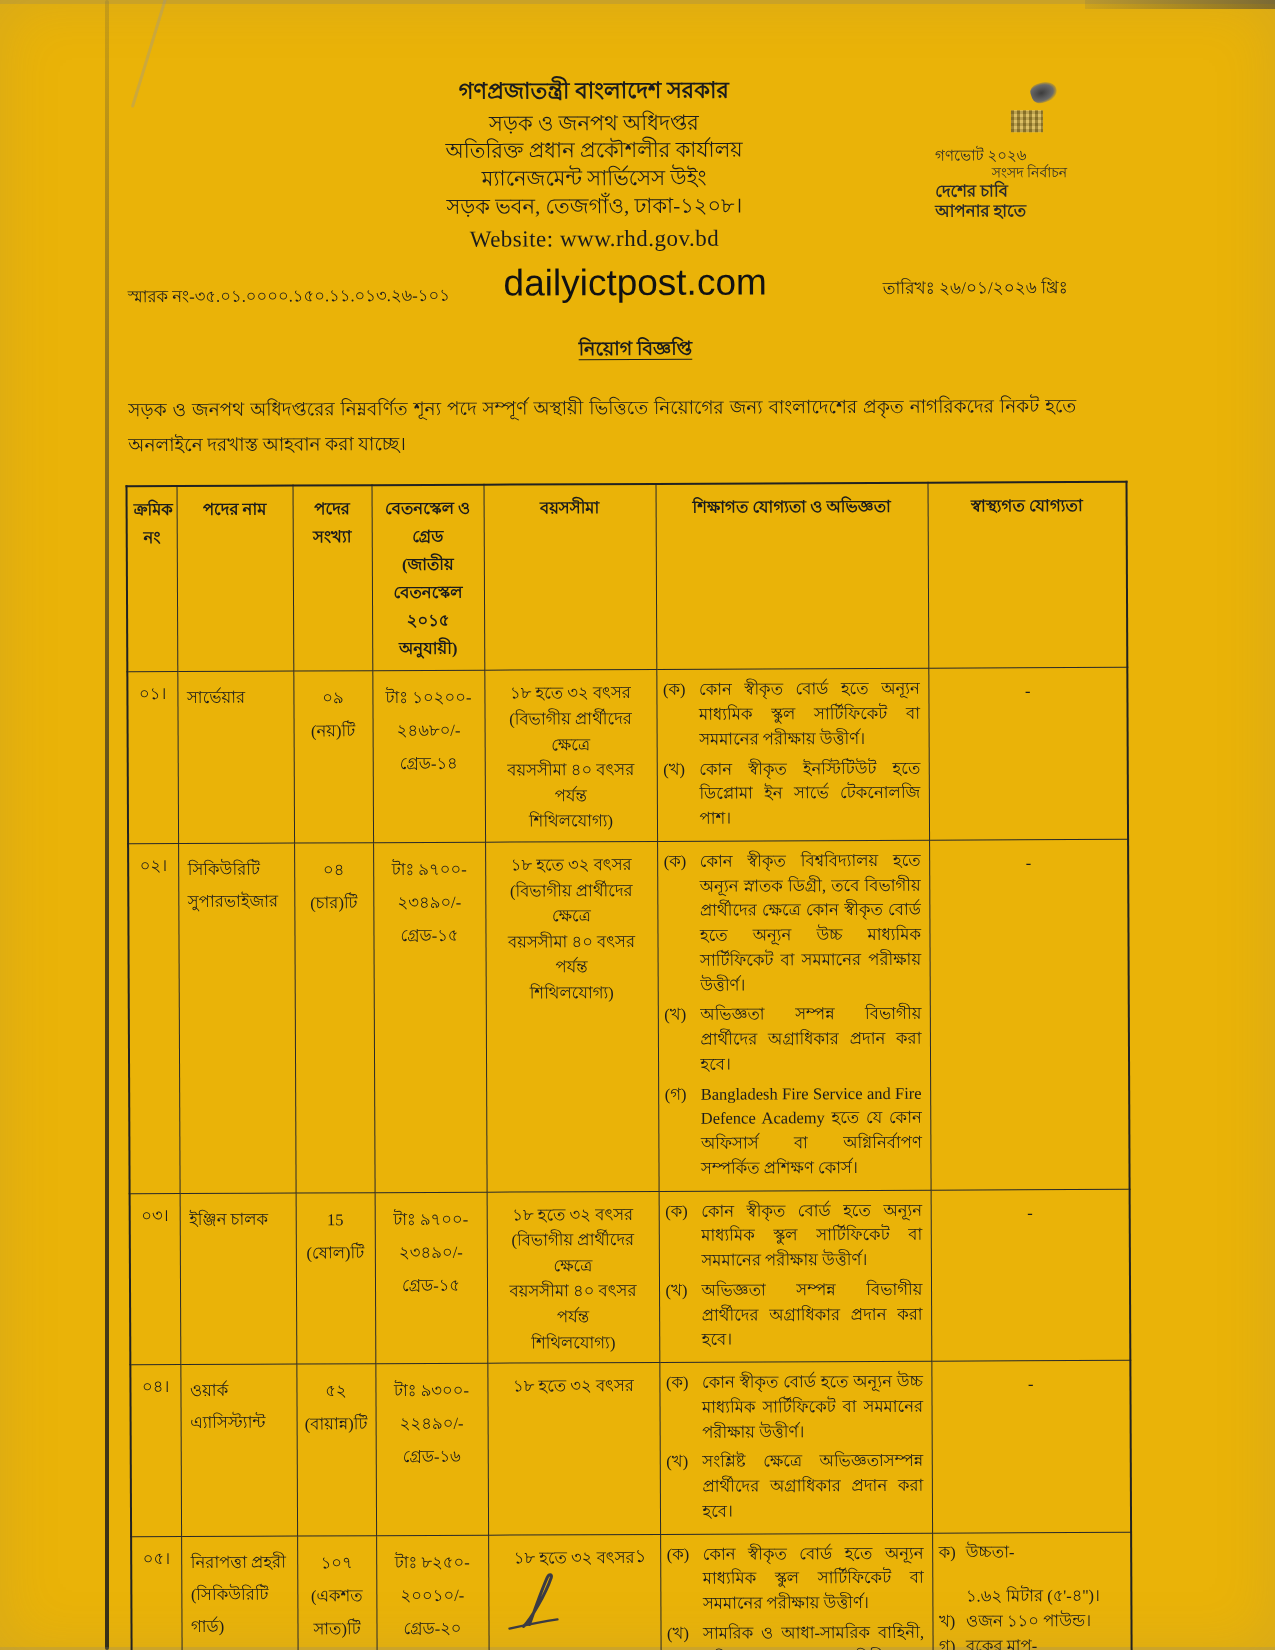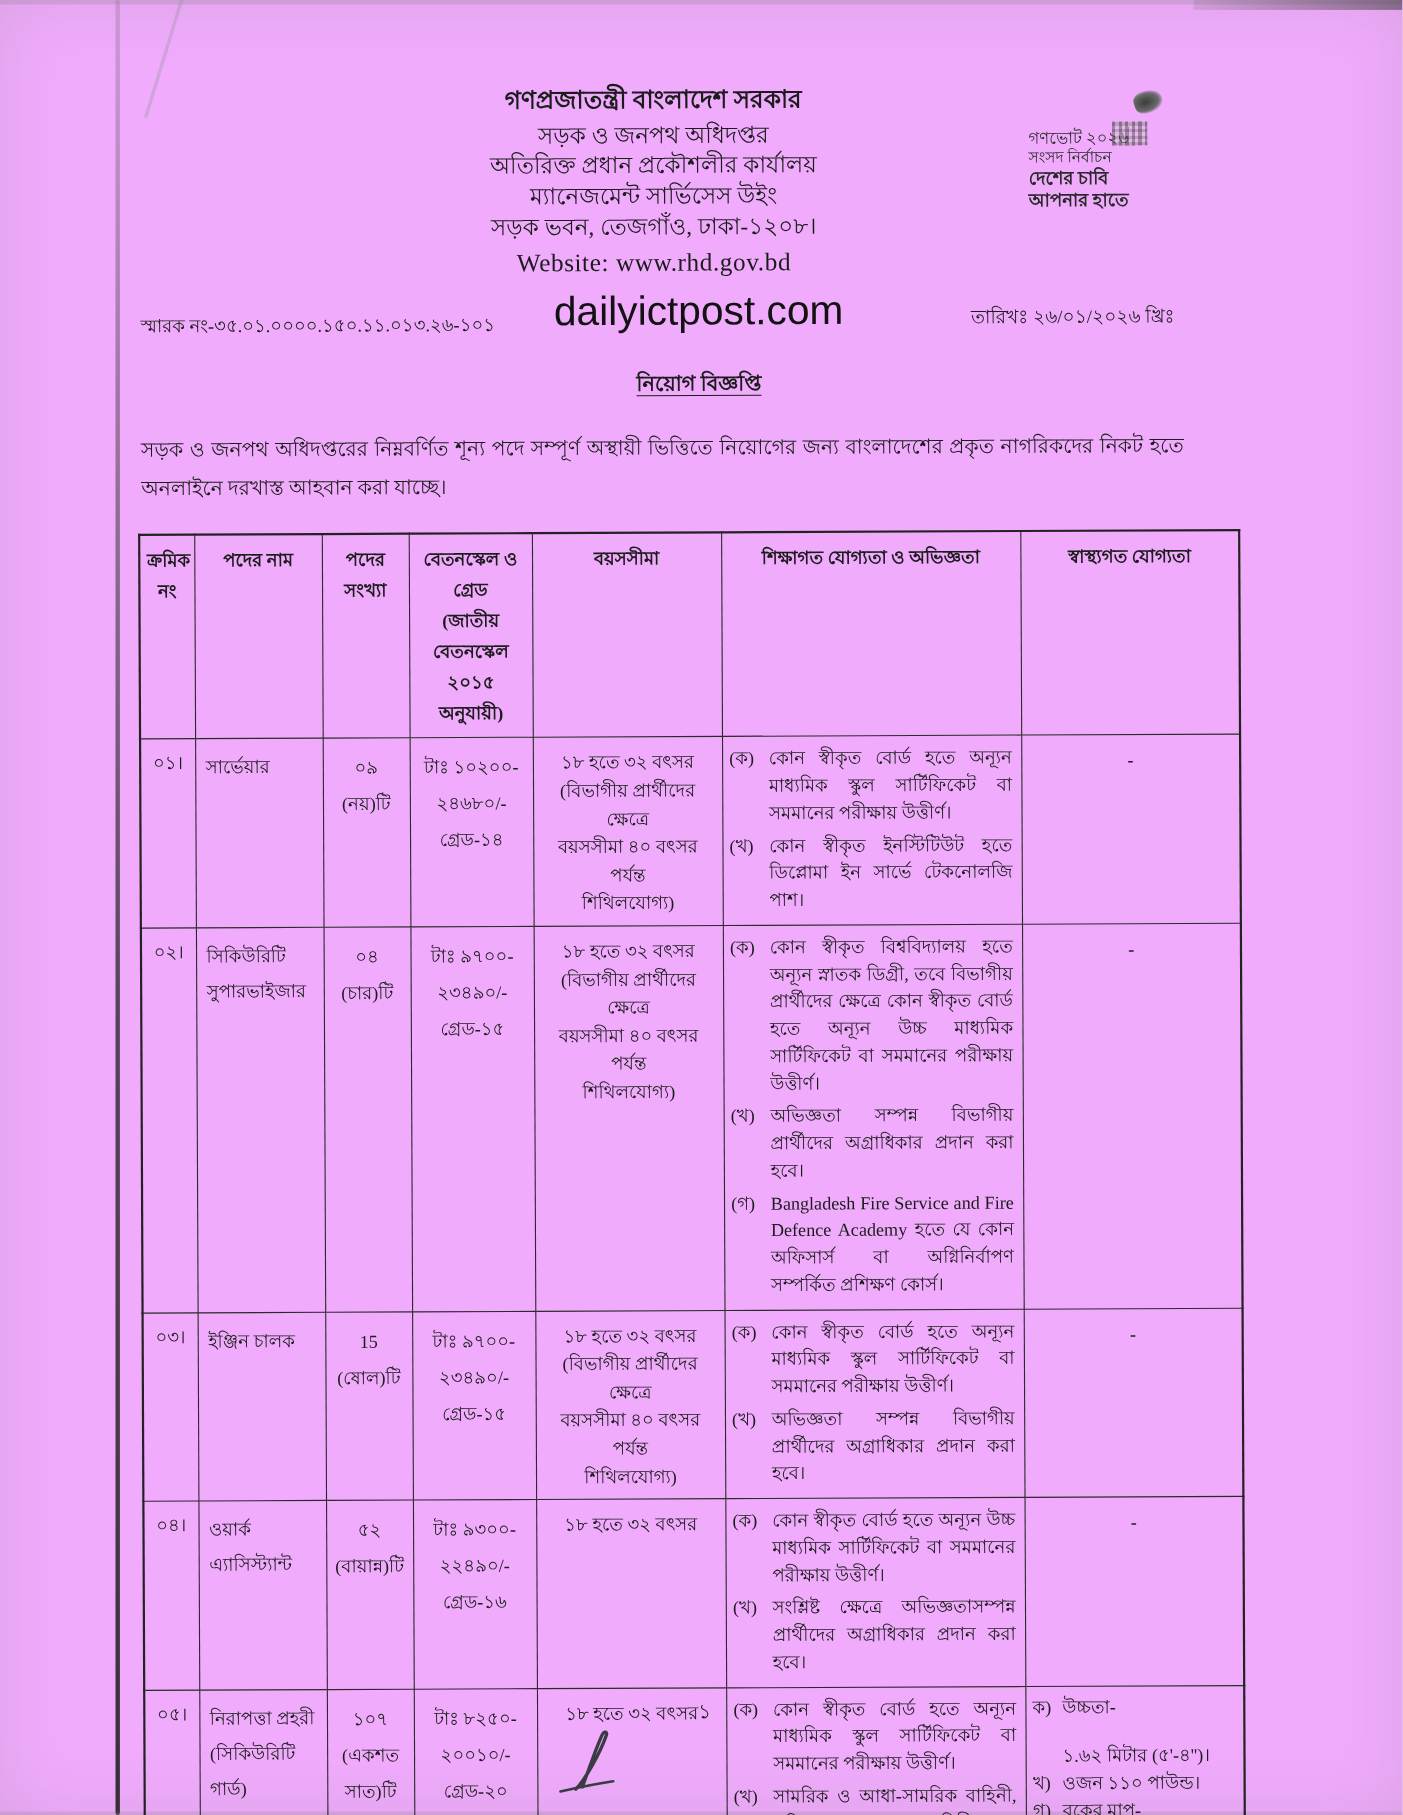--- a/index.html
+++ b/index.html
@@ -4,21 +4,21 @@
 <style>
   * { margin:0; padding:0; box-sizing:border-box; }
   html,body { width:1275px; height:1650px; }
   body {
     font-family:"Liberation Serif","DejaVu Serif",serif;
     color:#1c1c1c;
     background:#e9e9e7;
   }
   .page {
     position:relative; width:1275px; height:1650px;
-    background:#f0abfc; overflow:hidden;
+    background:#eab308; overflow:hidden;
     box-shadow:inset 0 0 60px rgba(120,120,118,.18);
   }
   .content { position:absolute; inset:0; transform:rotate(-0.25deg); }
 
   
   .left-line {
     position:absolute; left:105px; top:0; width:4px; height:1650px;
     background:linear-gradient(180deg, rgba(70,70,70,.18) 0%, rgba(55,55,55,.45) 22%,
                rgba(35,35,35,.75) 55%, rgba(25,25,25,.85) 100%);
     border-radius:2px;
@@ -40,22 +40,22 @@
   .stamp { position:absolute; left:938px; top:82px; width:132px; text-align:left; color:#2a2a2a; }
   .stamp-blob { position:absolute; left:96px; top:2px; width:26px; height:20px;
     background:radial-gradient(ellipse at 40% 50%, #3c3c3c 0%, #6a6a6a 55%, rgba(150,150,150,0) 78%);
     transform:rotate(-18deg); border-radius:40% 60% 55% 45%; }
   .stamp-qr { position:absolute; left:76px; top:30px; width:32px; height:22px;
     background:
       repeating-linear-gradient(90deg, rgba(60,60,60,.55) 0 3px, rgba(200,200,200,.4) 3px 6px),
       repeating-linear-gradient(0deg, rgba(70,70,70,.5) 0 3px, rgba(210,210,210,.4) 3px 6px);
     opacity:.75; }
   .stamp-t { line-height:1.18; }
-  .stamp-t1 { margin-top:38px; font-size:15px; }
-  .stamp-t2 { font-size:14px; }
+  .stamp-t1 { margin-top:67px; font-size:15px; }
+  .stamp-t2 { font-size:14px;text-align:right; }
   .stamp-t3, .stamp-t4 { font-size:16.5px; font-weight:bold; }
 
   
   .meta-row { position:relative; height:66px; margin-top:10px; }
   .memo { position:absolute; left:130px; top:18px; font-size:16.5px; }
   .watermark { position:absolute; left:0; width:100%; top:-2px; text-align:center;
     font-family:"Liberation Sans","DejaVu Sans",sans-serif; font-size:37px; color:#121212; }
   .date { position:absolute; left:845px; top:12px; font-size:17px;margin-left:40px; }
 
   .title { text-align:center; font-size:19px; font-weight:bold; text-decoration:underline;

